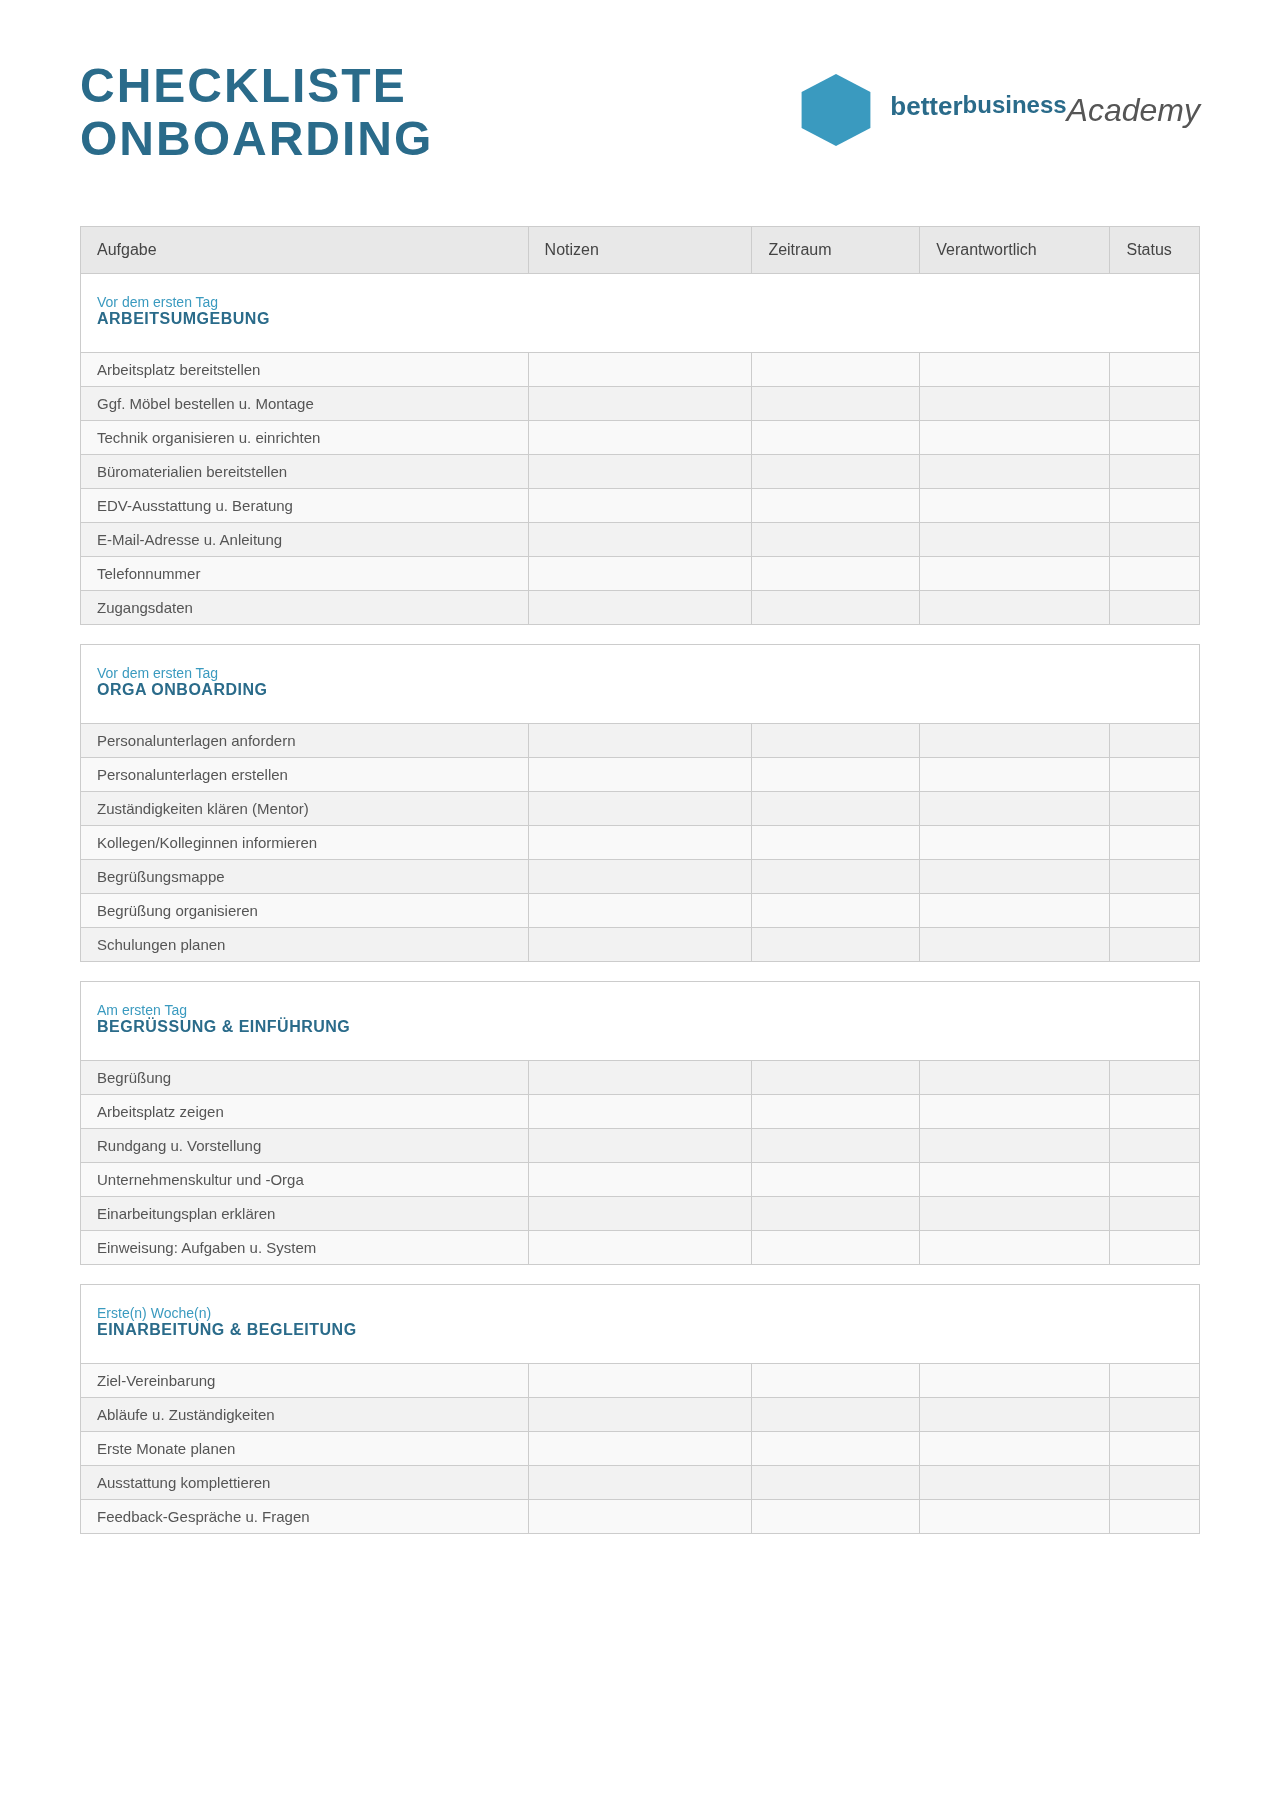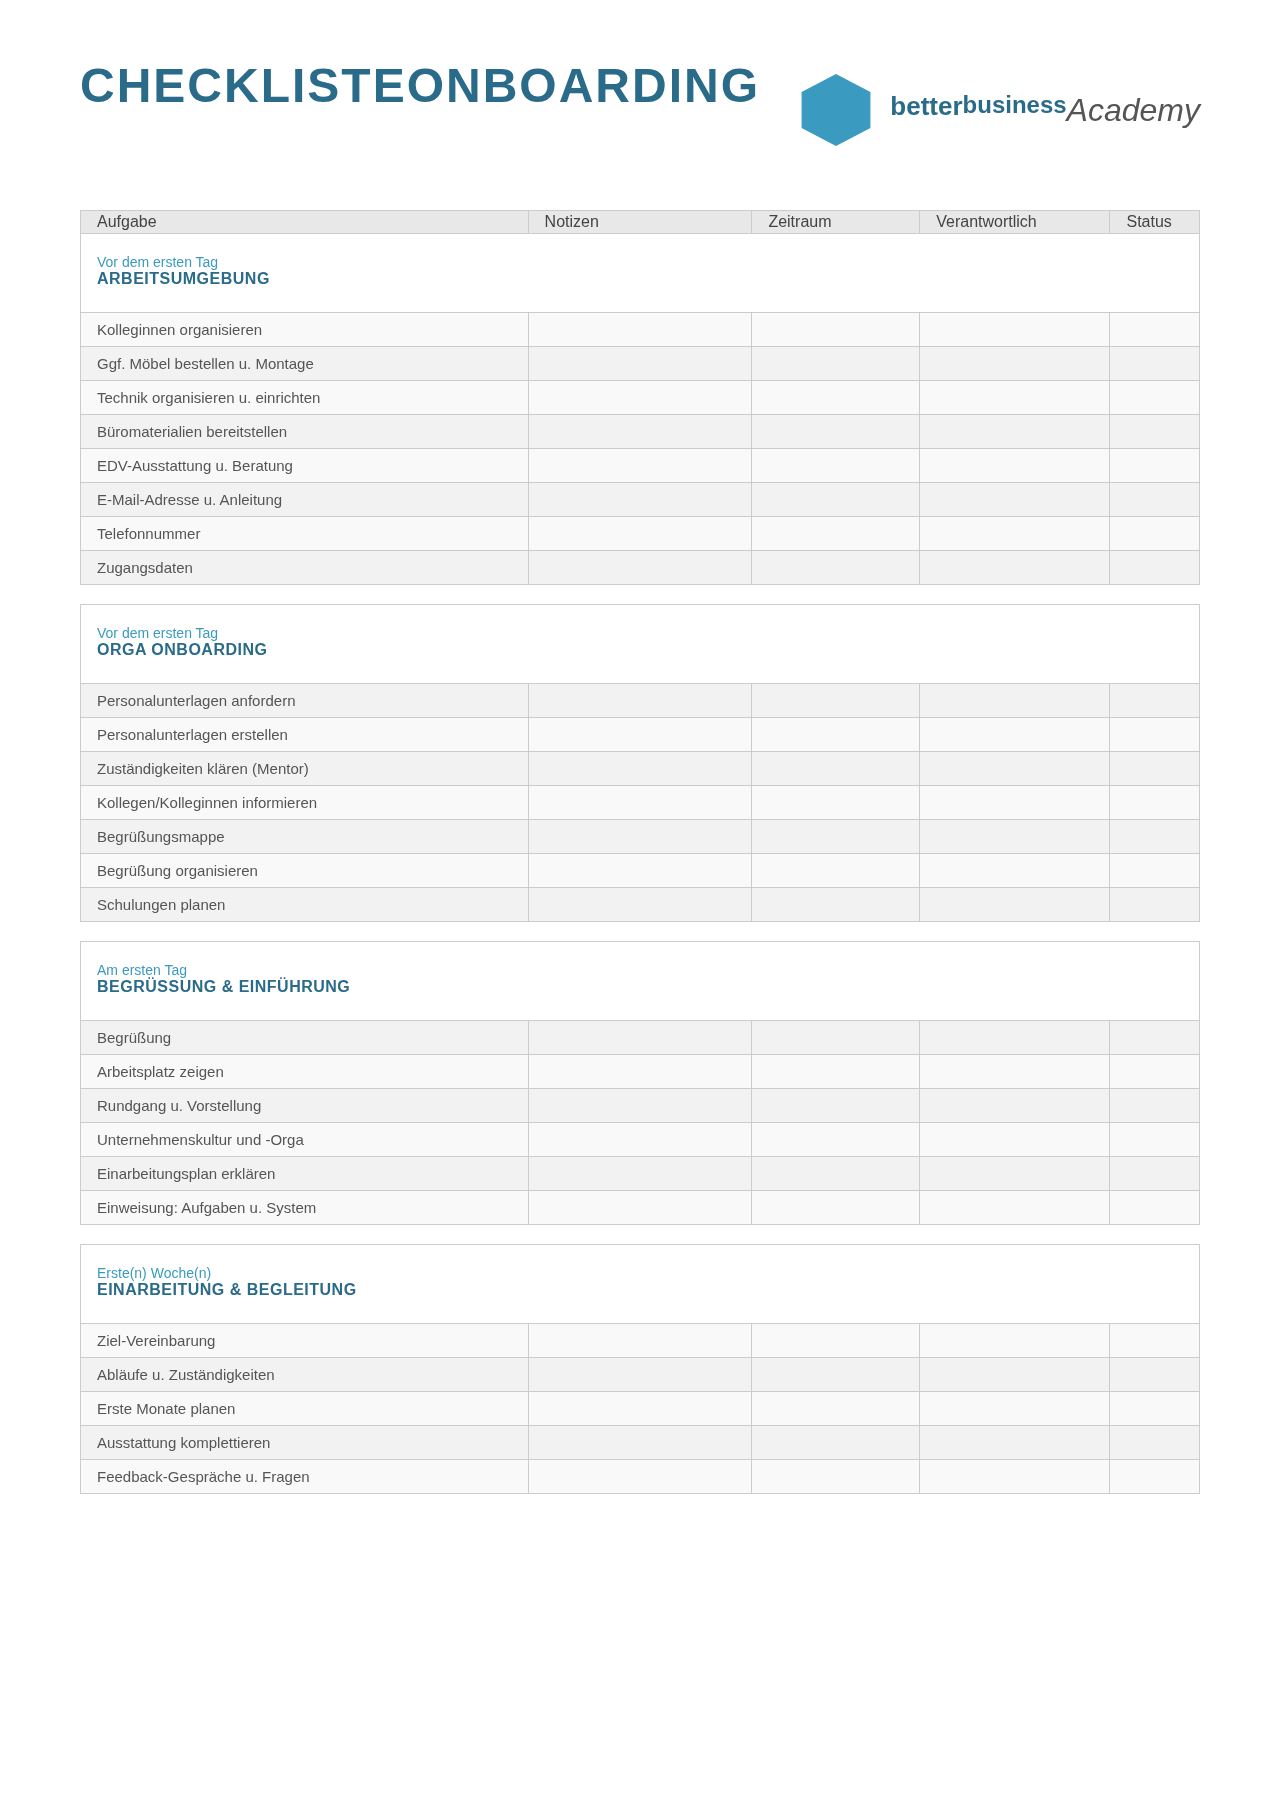--- a/index.html
+++ b/index.html
@@ -19,20 +19,21 @@
 
     .header {
       display: flex;
       justify-content: space-between;
       align-items: flex-start;
       margin-bottom: 60px;
     }
 
     .title-block {
       display: flex;
+      flex-direction: column;
     }
 
     .title-checklist {
       font-size: 48px;
       font-weight: 900;
       color: #2a6b8a;
       letter-spacing: 2px;
       text-transform: uppercase;
       line-height: 1.1;
     }
@@ -86,21 +87,21 @@
     .checklist-table {
       width: 100%;
       border-collapse: collapse;
     }
 
     .checklist-table thead tr {
       background-color: #e8e8e8;
     }
 
     .checklist-table thead th {
-      padding: 2px 16px;
+      padding: 14px 16px;
       text-align: left;
       font-size: 16px;
       font-weight: 500;
       color: #444444;
       border: 1px solid #cccccc;
     }
 
     .checklist-table thead th:first-child {
       width: 40%;
     }
@@ -212,21 +213,21 @@
   <tr class="section-header-row">
       <td colspan="5">
         <span class="section-title-small">Vor dem ersten Tag</span>
         <span class="section-title-large">ARBEITSUMGEBUNG</span>
       </td>
     </tr>
       <tr class="section-spacer-row">
         <td colspan="5"></td>
       </tr>
       <tr class="data-row">
-        <td>Kolleginnen organisieren</td>
+        <td>Arbeitsplatz bereitstellen</td>
         <td></td>
         <td></td>
         <td></td>
         <td></td>
       </tr>
       <tr class="data-row">
         <td>Ggf. Möbel bestellen u. Montage</td>
         <td></td>
         <td></td>
         <td></td>

